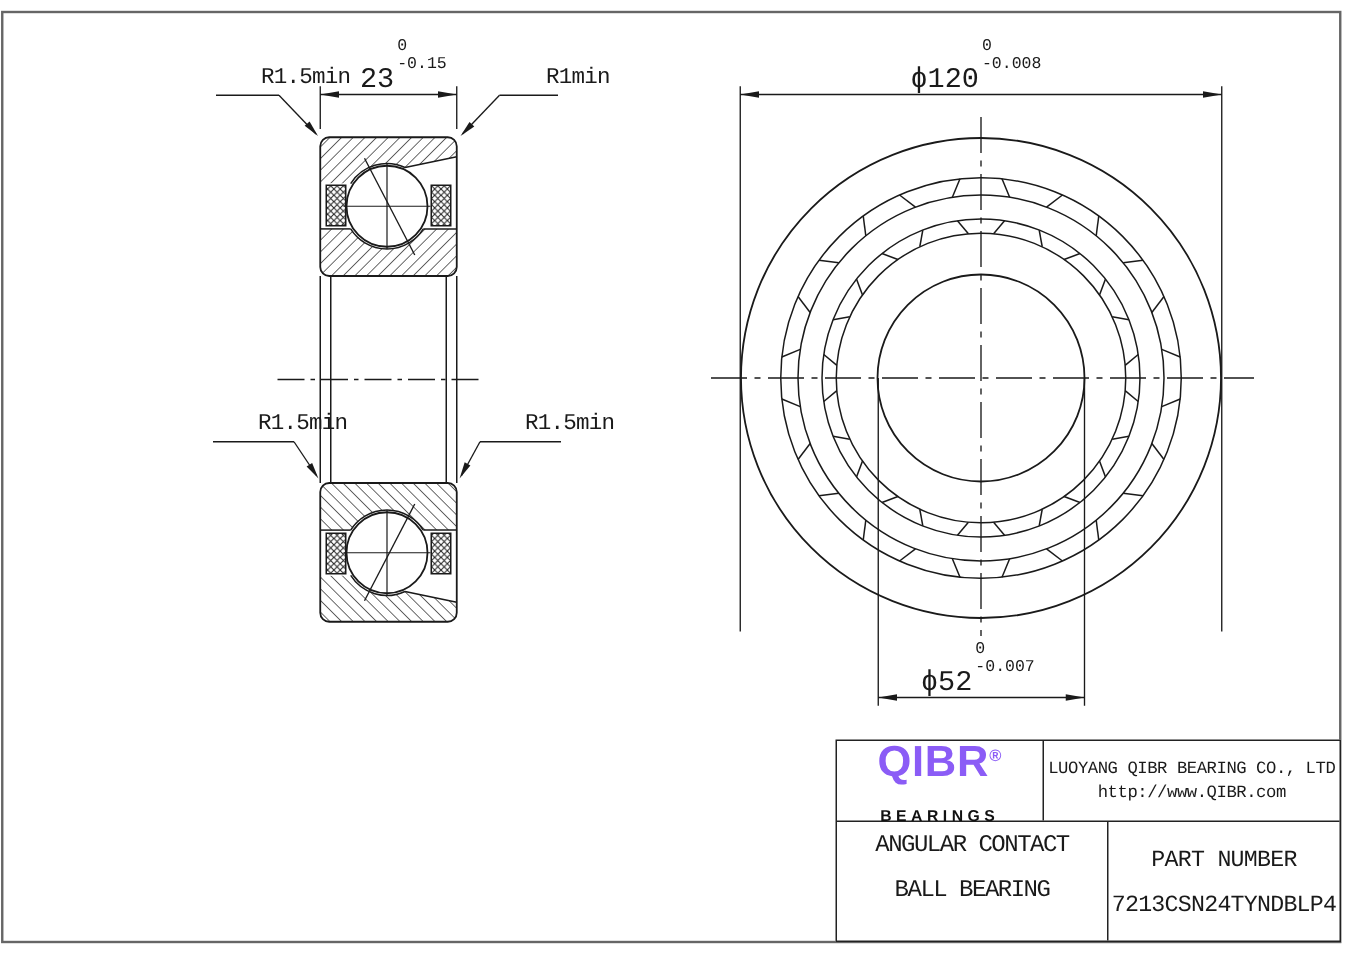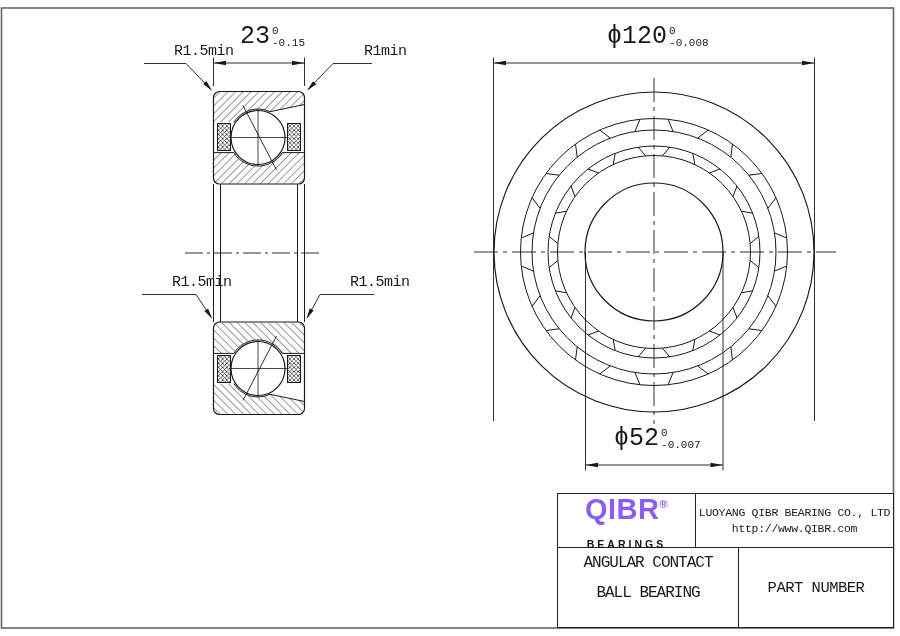--- a/index.html
+++ b/index.html
@@ -1,20 +1,20 @@
 <!DOCTYPE html>
 <html><head>
 <meta charset="utf-8">
 <style>
   html,body{margin:0;padding:0;background:#fff;}
   #stage{position:relative;width:900px;height:636px;background:#fff;overflow:hidden;
          font-family:"Liberation Mono","DejaVu Sans Mono",monospace;color:#1a1a1a;}
   #linework{position:absolute;left:0;top:0;}
   .dimtext{position:absolute;display:flex;align-items:flex-start;white-space:nowrap;}
-  .dim-main{font-size:25px;line-height:21px;}
+  .dim-main{font-size:19px;line-height:21px;margin-top:17px;}
   .dim-stack{display:flex;flex-direction:column;margin-left:2px;font-size:11px;line-height:11.5px;}
   .rlabel{position:absolute;font-size:15px;line-height:16px;white-space:nowrap;letter-spacing:-0.5px;margin-left:31px;}
   
   #titleblock{position:absolute;left:557px;top:493px;width:337px;height:135px;
       border:1.6px solid #222;box-sizing:border-box;background:#fff;display:flex;flex-direction:column;}
   .tb-row1{display:flex;height:54px;border-bottom:1.6px solid #222;box-sizing:border-box;}
   .tb-row2{display:flex;flex:1;}
   .tb-logo{width:138px;border-right:1.6px solid #222;box-sizing:border-box;
       display:flex;flex-direction:column;align-items:center;justify-content:center;}
   .logo-main{font-family:"Liberation Sans","DejaVu Sans",sans-serif;font-weight:bold;
@@ -239,17 +239,18 @@
         <div>http://www.QIBR.com</div>
       </div>
     </div>
     <div class="tb-row2">
       <div class="tb-product">
         <div>ANGULAR CONTACT</div>
         <div>BALL BEARING</div>
       </div>
       <div class="tb-part">
         <div>PART NUMBER</div>
+        <div>7213CSN24TYNDBLP4</div>
       </div>
     </div>
   </div>
 
 </div>
 
 </body></html>

